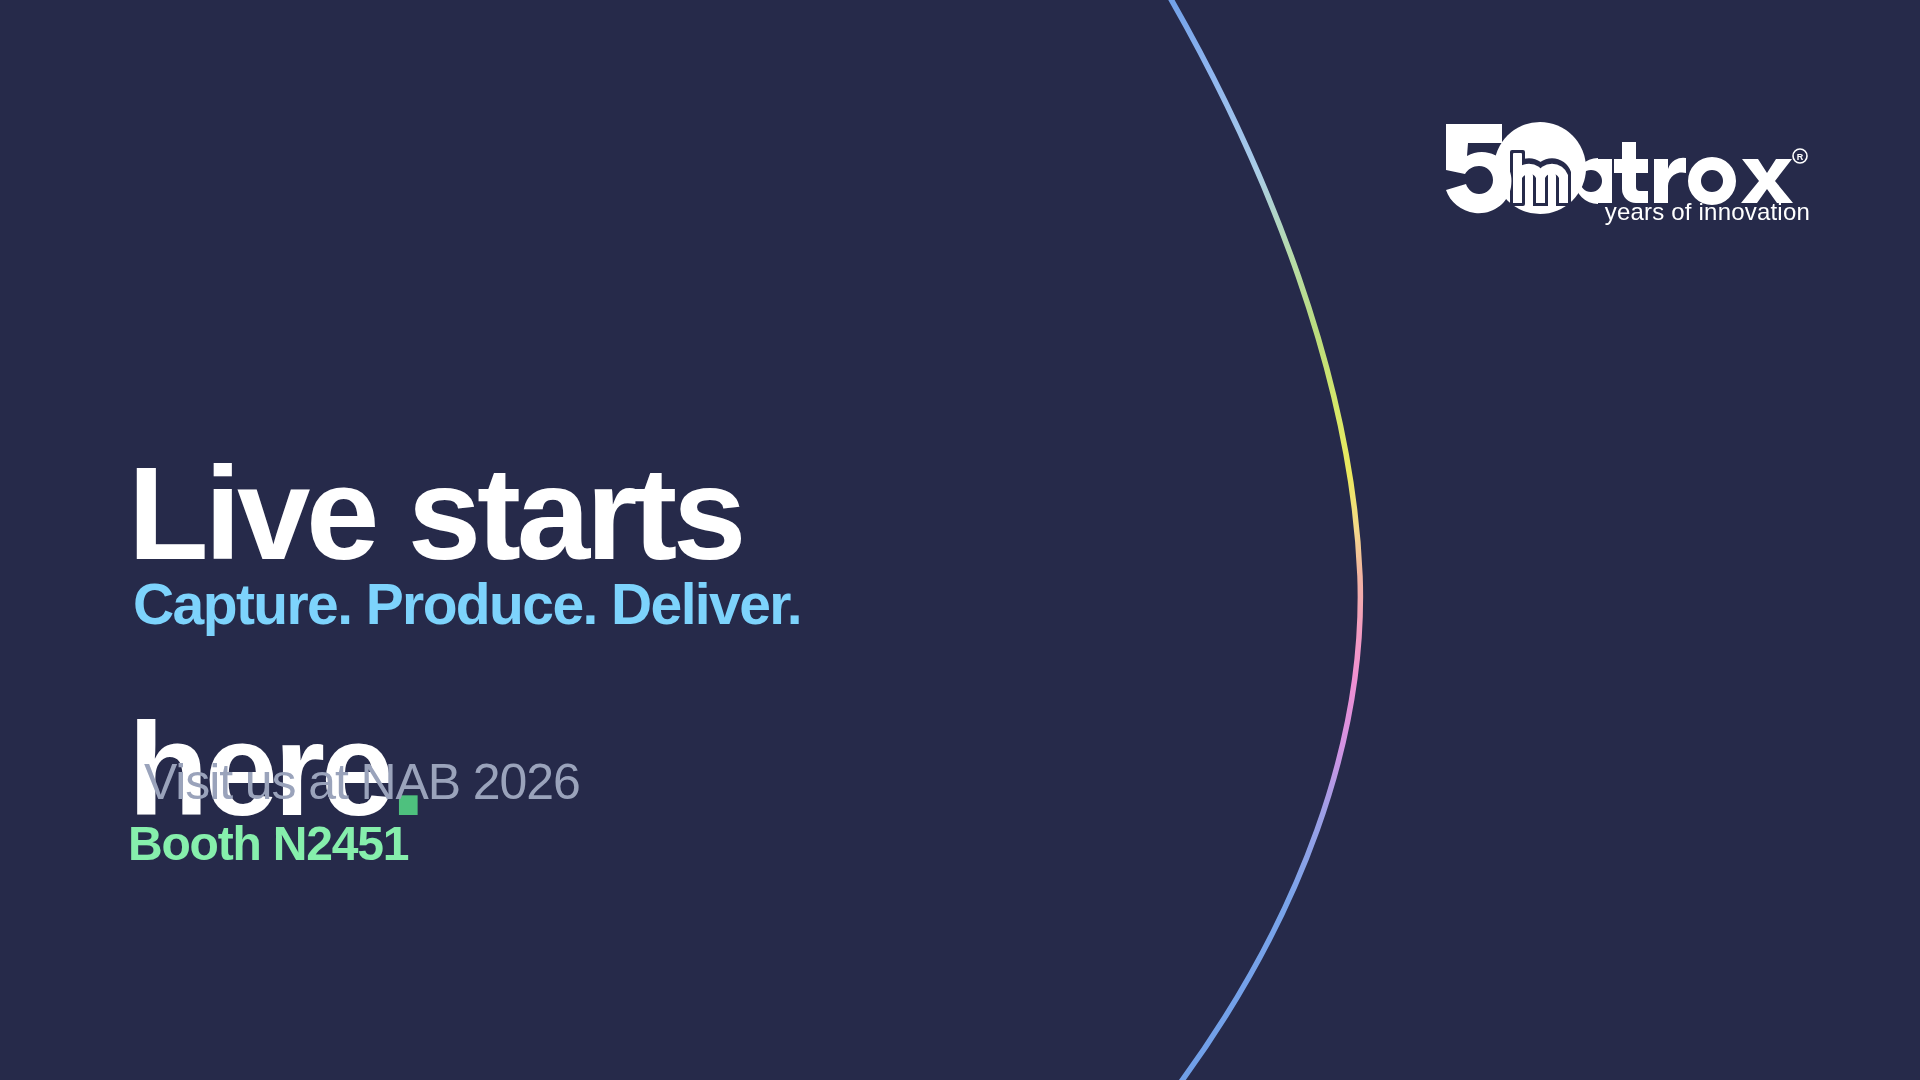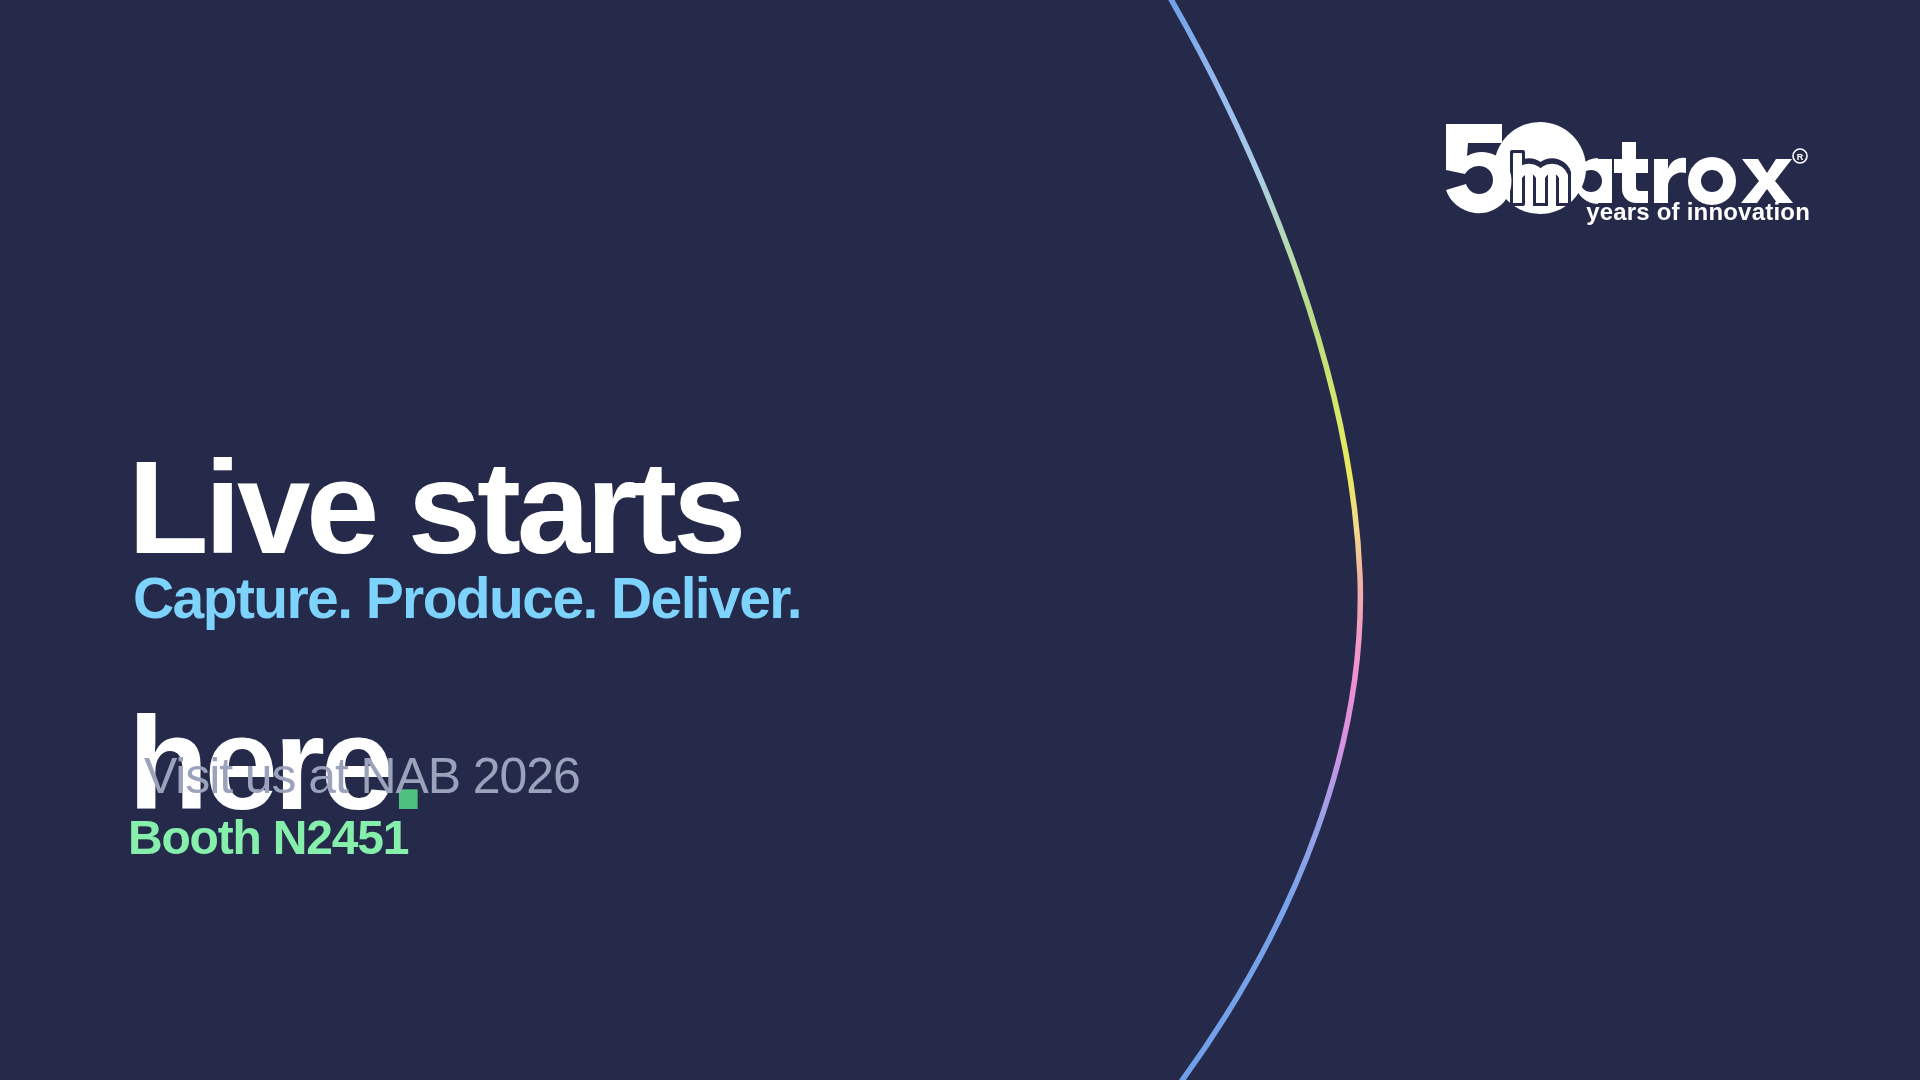--- a/index.html
+++ b/index.html
@@ -26,21 +26,21 @@
     inset: 0;
     width: 1920px;
     height: 1080px;
     pointer-events: none;
   }
 
   
   .content {
     position: absolute;
     left: 128px;
-    top: 10px;
+    top: 16px;
     width: 1000px;
     height: 871px;
   }
 
   .headline {
     position: absolute;
     top: 178px;
     left: 0;
     margin: 0;
     font-size: 132px;
@@ -105,21 +105,21 @@
     height: 110px;
   }
   .logo svg { display: block; width: 100%; height: 100%; }
 
   .logo-tagline {
     position: absolute;
     top: 198px;
     right: 110px;
     margin: 0;
     font-size: 24px;
-    font-weight: 700;
+    font-weight: 400;
     letter-spacing: 0.2px;
     color: #ffffff;
     text-align: right;
     white-space: nowrap;
   }
 </style>
 </head>
 <body>
 
 <div class="stage">

